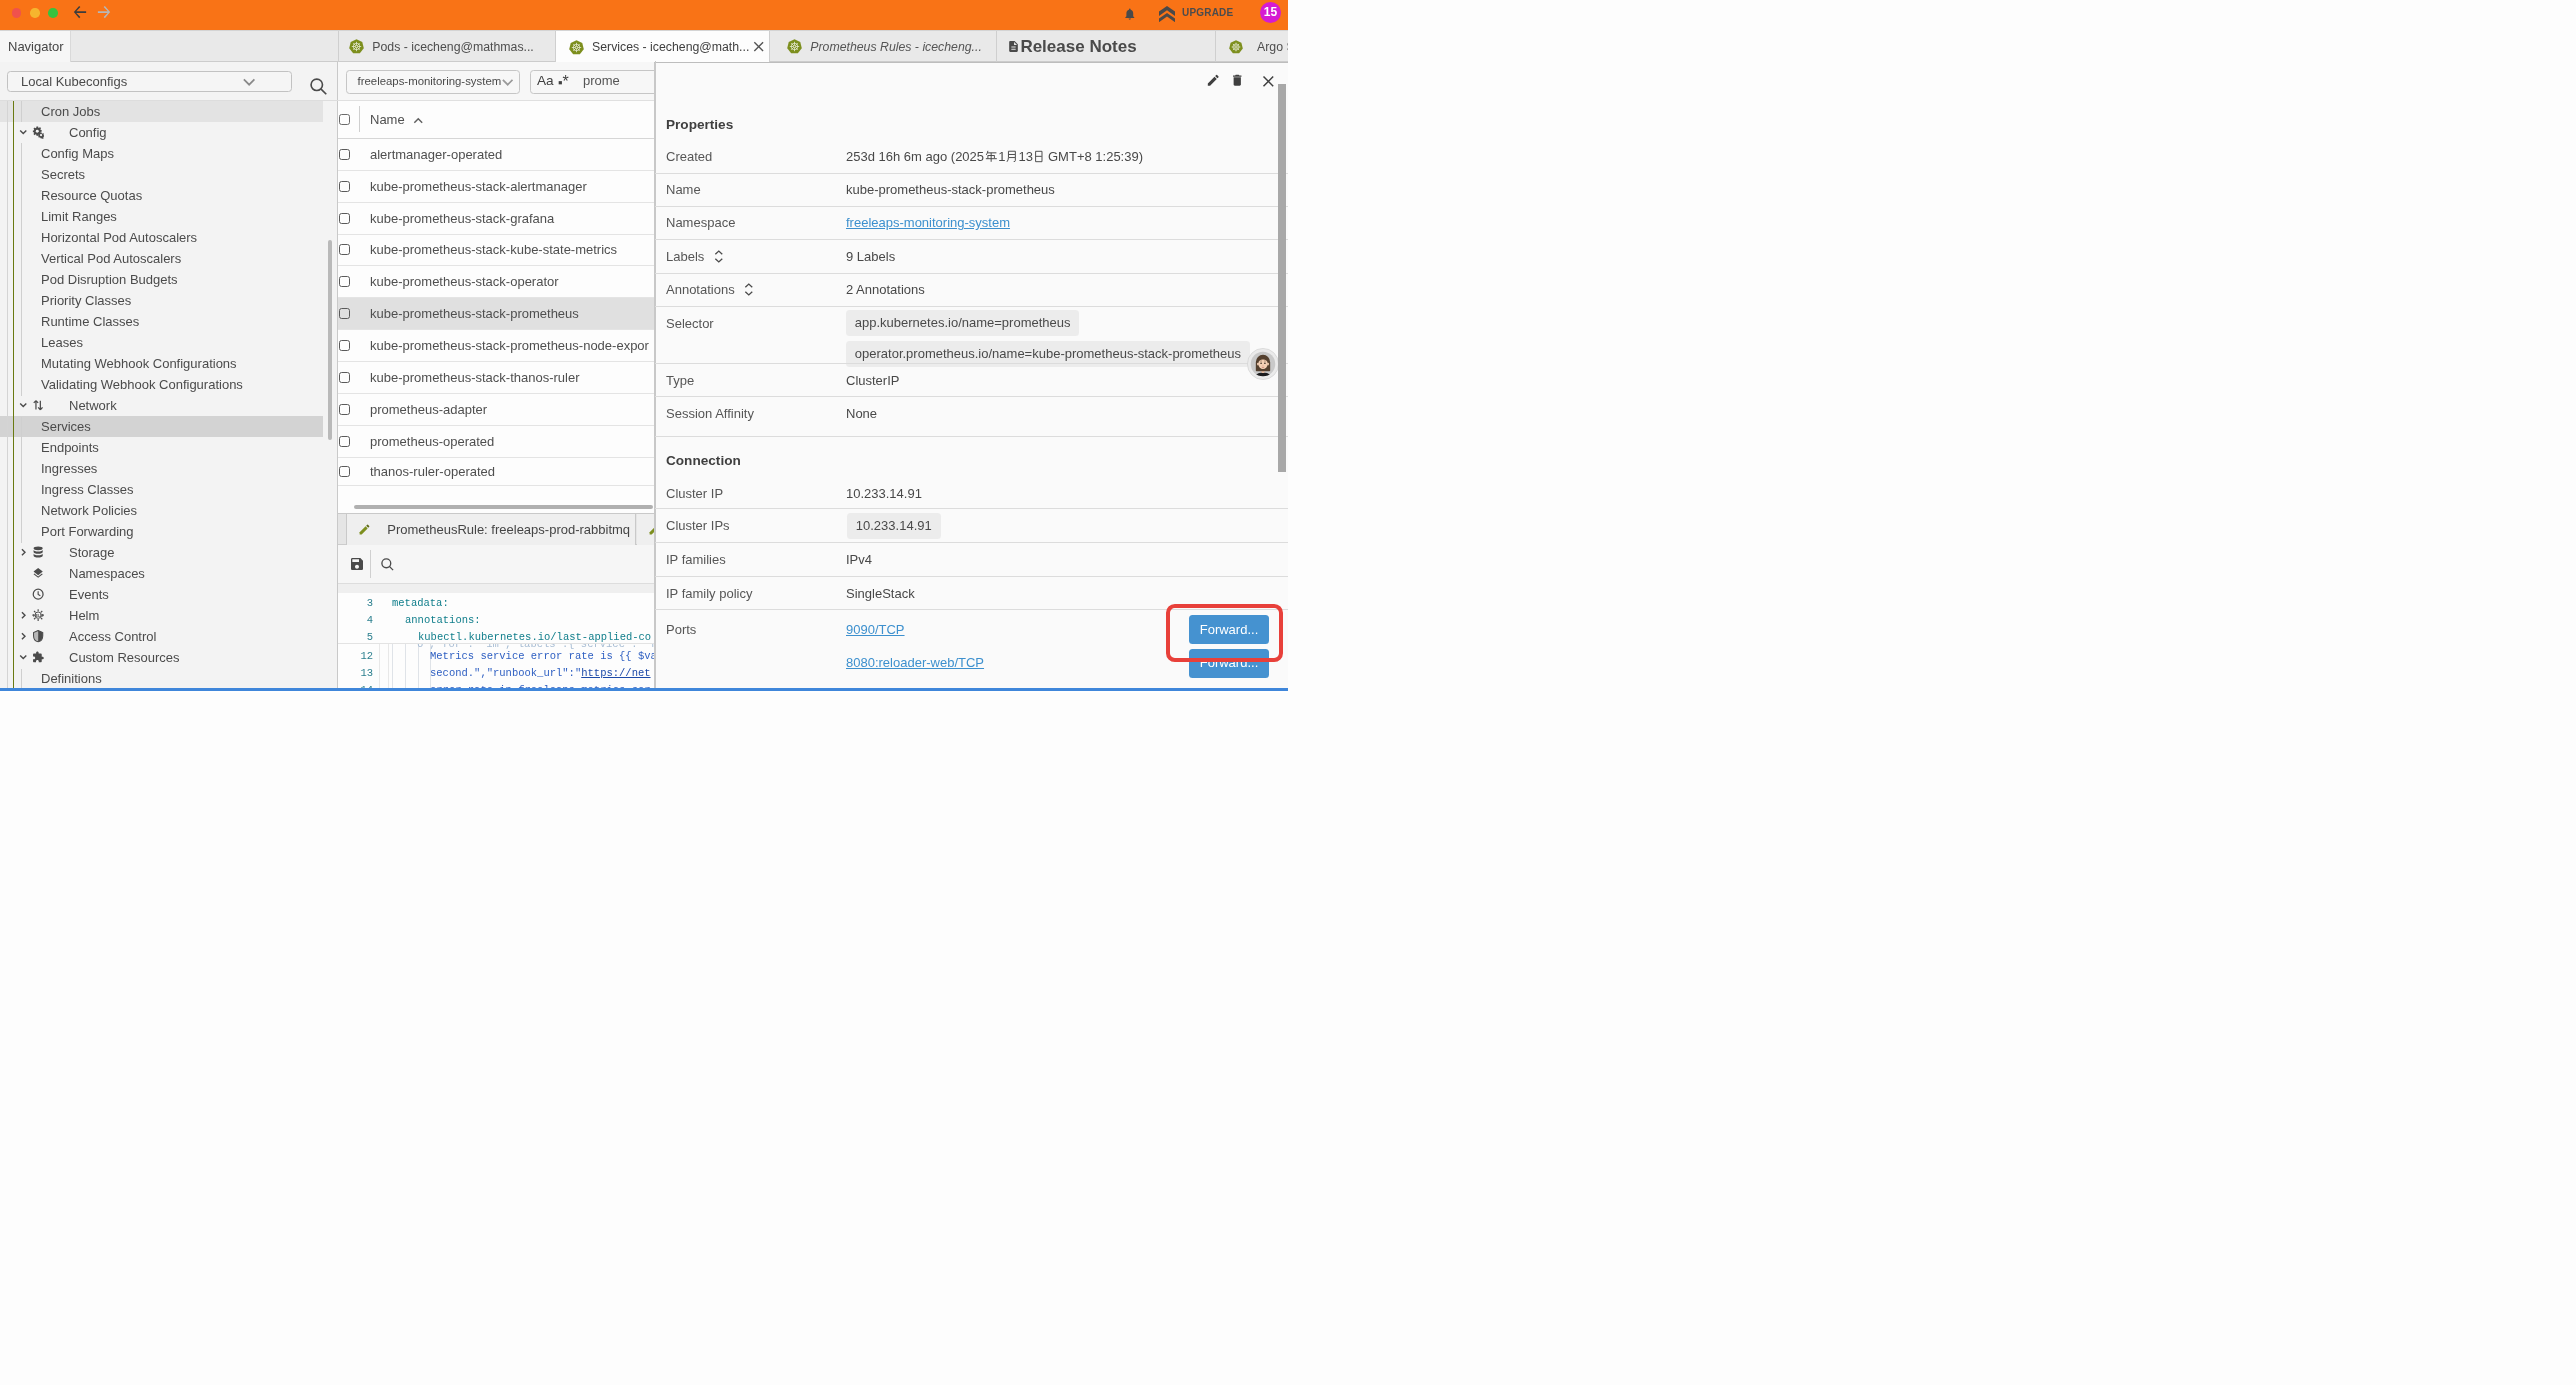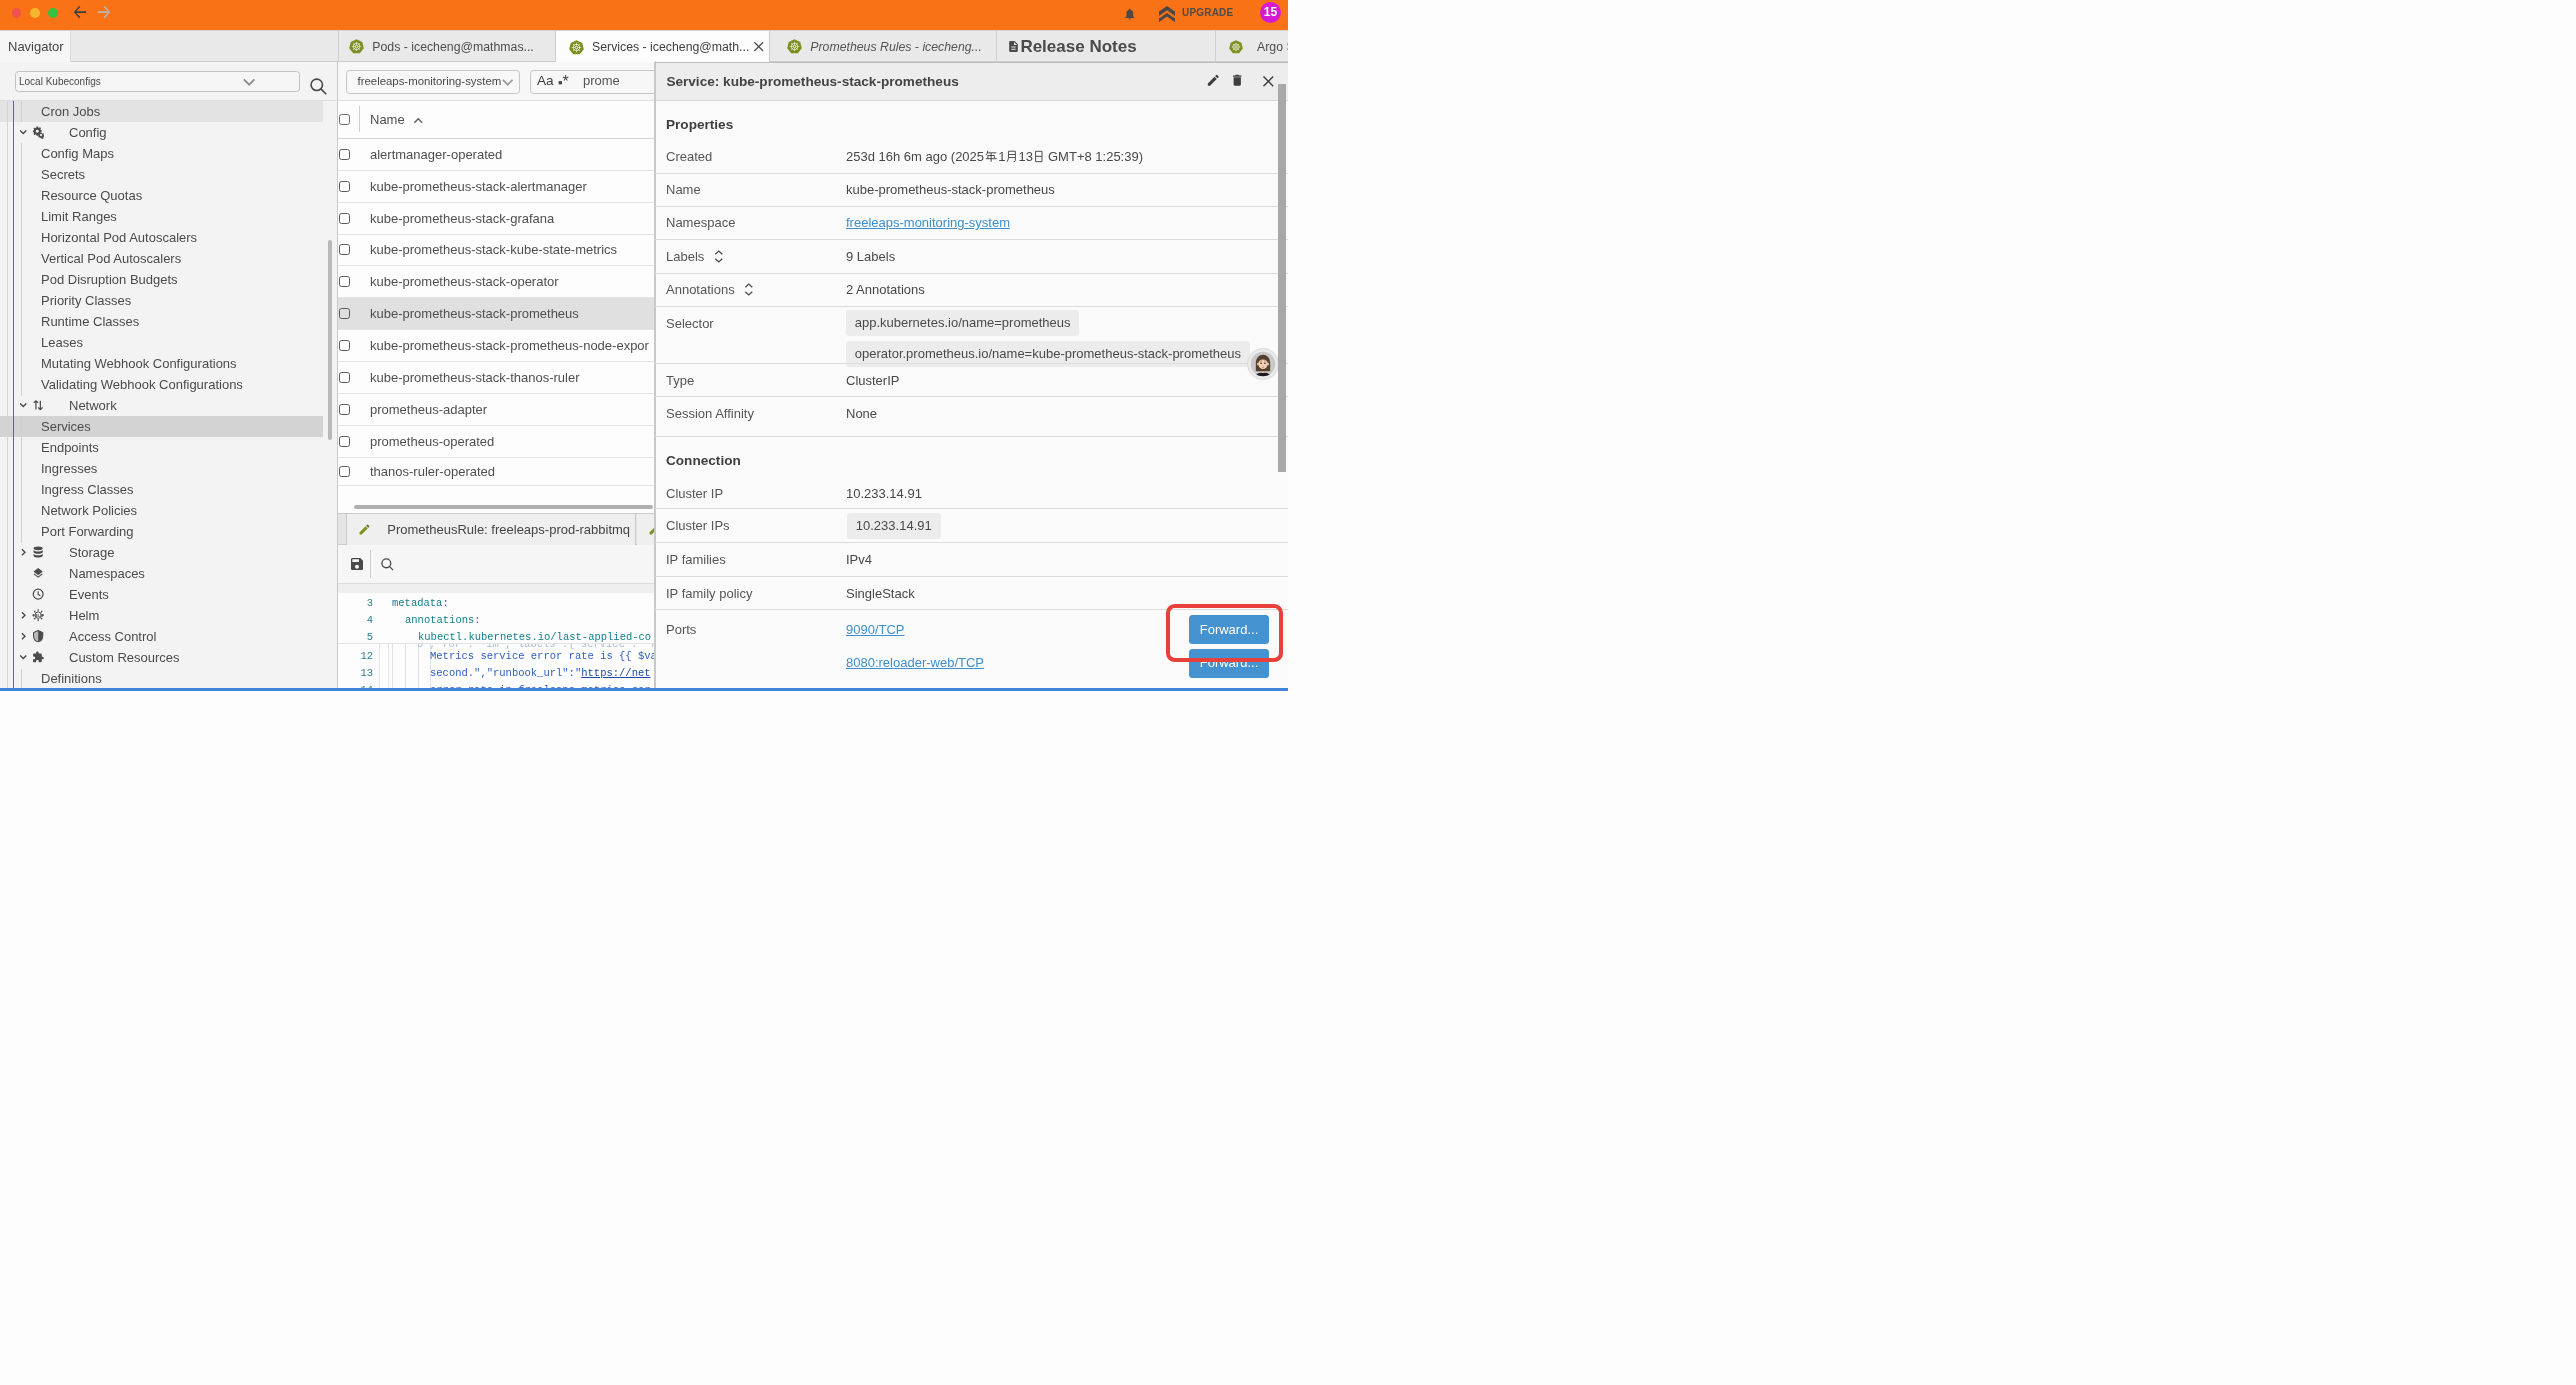--- a/index.html
+++ b/index.html
@@ -15,21 +15,21 @@
 #upgtext { position:absolute; left:1182px; top:7px; font-size:10px; font-weight:bold; color:#4c4c4c; letter-spacing:0.2px; }
 
 
 #tabstrip { position:absolute; left:0; top:30px; width:1288px; height:32px; background:#e9e9e9; border-top:0.9px solid #d4d4d4; border-bottom:0.9px solid #cccccc; }
 .tab { position:absolute; top:0; height:31px; display:flex; align-items:center; font-size:12.3px; color:#4e4e4e; white-space:nowrap; overflow:hidden; }
 .tabsep { position:absolute; top:0; width:0.9px; height:31px; background:#cfcfcf; }
 #navtab { position:absolute; left:0; top:0; width:71px; height:31px; background:#f6f6f6; border-right:0.9px solid #d9d9d9; font-size:13px; color:#454545; line-height:31px; padding-left:8px; }
 
 
 #sidebar { position:absolute; left:0; top:62px; width:338px; height:630px; background:#f3f3f3; border-right:0.9px solid #c9c9c9; }
-#sideselect { position:absolute; left:15px; top:9.2px; width:285px; height:21px; border:0.9px solid #c2c2c2; border-radius:3.5px; background:#f5f5f5; font-size:10px; color:#4a4a4a; line-height:20px; padding-left:3px; }
+#sideselect { position:absolute; left:7px; top:9.2px; width:285px; height:21px; border:0.9px solid #c2c2c2; border-radius:3.5px; background:#f5f5f5; font-size:13px; color:#4a4a4a; line-height:20px; padding-left:13px; }
 #sidebar-sep { position:absolute; left:0; top:38px; width:338px; height:0.9px; background:#dddddd; }
 #tree { position:absolute; left:0; top:39px; width:338px; height:592px; overflow:hidden; }
 .trow { position:relative; height:21px; line-height:21px; font-size:13px; color:#4b4b4b; white-space:nowrap; }
 .trow .lbl1 { position:absolute; left:50px; top:0;margin-left:19px; }
 .trow .lbl2 { position:absolute; left:41px; top:0; }
 .hl { background:#e3e3e3; width:323px; }
 .sel { background:#d3d3d3; width:323px; }
 .chev { position:absolute; left:17.5px; top:5.3px; }
 .ticon { position:absolute; left:32px; top:4.4px; }
 #guide8 { position:absolute; left:7px; top:0; width:0.9px; height:592px; background:#d4d4d4; z-index:3; }
@@ -430,23 +430,20 @@
 <div class="lnum" style="top:55px;">12</div>
 <div class="cl" style="left:92px; top:55px;"><span style="color:#2e5fc2;">Metrics service error rate is {{ $va</span></div>
 <div class="lnum" style="top:72px;">13</div>
 <div class="cl" style="left:92px; top:72px;"><span style="color:#2e5fc2;">second.","runbook_url":"</span><span style="color:#1c49a8; text-decoration:underline;">https://net</span></div>
 <div class="lnum" style="top:89px;">14</div>
 <div class="cl" style="left:92px; top:89px;"><span style="color:#2e5fc2;">error rate in freeleaps metrics ser</span></div>
 </div>
 </div>
 
 <div id="drawer">
-  <div id="dhead">
-    <div id="dtitle">Service: kube-prometheus-stack-prometheus</div>
-  </div>
   <div id="dbody" style="position:absolute; left:0; top:-1.8px; width:634px; height:630px;">
 <div class="abs" style="left:0; top:0; width:0.9px; height:630px; background:#c8c8c8;"></div>
 <svg class="abs" style="left:551px; top:12px;" width="14.5" height="14.5" viewBox="0 0 24 24" fill="#3f3f3f">
         <path d="M3 17.25V21h3.75L17.81 9.94l-3.75-3.75L3 17.25zM20.71 7.04c.39-.39.39-1.02 0-1.41l-2.34-2.34a.9959.9959 0 0 0-1.41 0l-1.83 1.83 3.75 3.75 1.83-1.83z"></path>
       </svg>
 <svg class="abs" style="left:575px; top:12px;" width="14.5" height="14.5" viewBox="0 0 24 24" fill="#3f3f3f">
         <path d="M6 19c0 1.1.9 2 2 2h8c1.1 0 2-.9 2-2V7H6v12zM19 4h-3.5l-1-1h-5l-1 1H5v2h14V4z"></path>
       </svg>
 <svg class="abs" style="left:607px; top:13.6px;" width="12.7" height="12.7" viewBox="0 0 17 17">
         <path d="M2 2 L15 15 M15 2 L2 15" stroke="#3f3f3f" stroke-width="2"></path>

